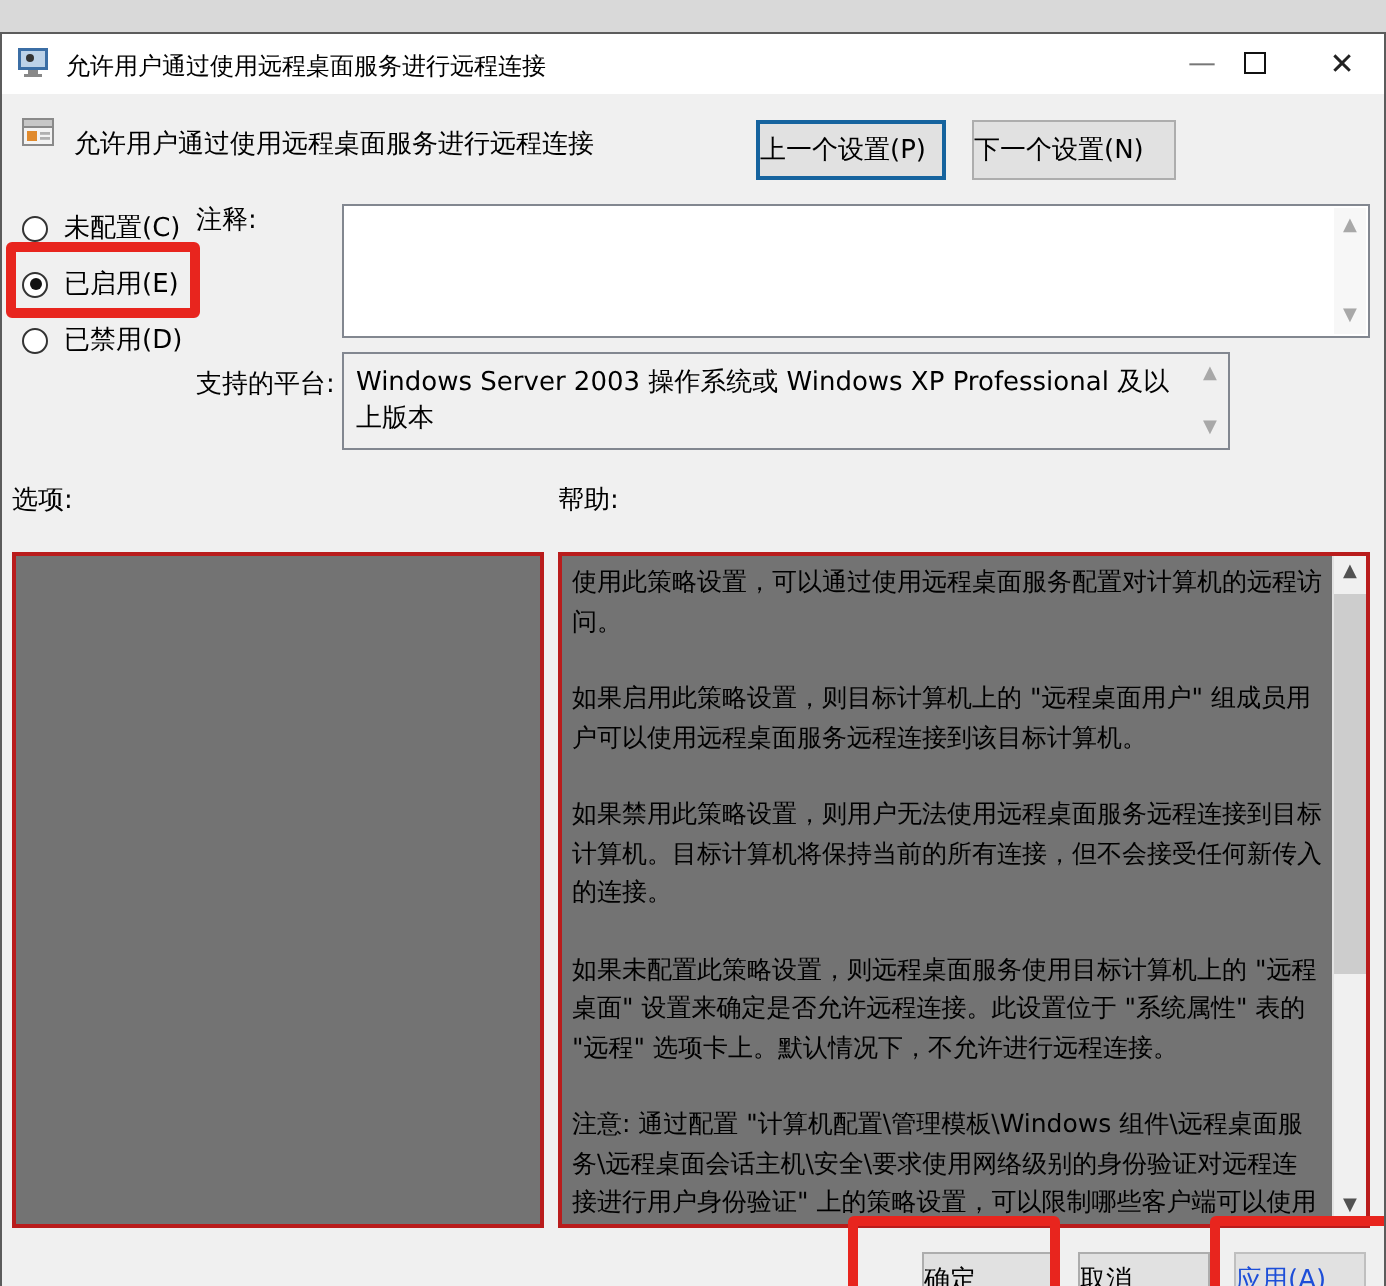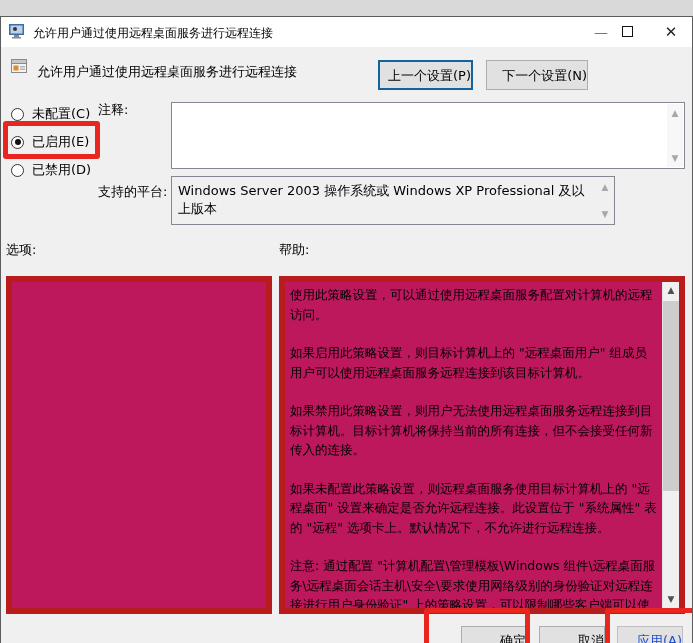--- a/index.html
+++ b/index.html
@@ -18,40 +18,40 @@
   .win-min { right:74px; color:#777; font-size:14px; }
   .win-max { right:48px; }
   .win-max .sq { display:inline-block; width:11px; height:11px; border:1.4px solid #111; margin-top:9px; }
   .win-close { right:4px; font-size:15px; }
   
   .toolbar { position:absolute; left:0; top:30px; width:100%; height:49px; background:#f0f0f0; }
   .toolbar .setting-icon { position:absolute; left:10px; top:11px; width:17px; height:17px; }
   .toolbar .setting-name { position:absolute; left:36px; top:16px; font-size:13px; white-space:nowrap; }
   .btn {
     position:absolute; height:30px; background:#e1e1e1; border:1px solid #adadad;
-    font-family:inherit; font-size:13px; text-align:right; line-height:27px; cursor:default;
+    font-family:inherit; font-size:13px; text-align:left; line-height:27px; cursor:default;
   }
   .btn-prev { left:377px; top:13px; width:95px; border:2px solid #15639e; }
   .btn-next { left:485px; top:13px; width:102px; }
   
   .radio-row { position:absolute; left:10px; height:18px; display:flex; align-items:center; cursor:default; }
   .radio-dot { width:13px; height:13px; border:1px solid #333; border-radius:50%; background:#fff; margin-right:8px; position:relative; flex:0 0 13px; }
   .radio-row.selected .radio-dot::after {
     content:""; position:absolute; left:2.5px; top:2.5px; width:6px; height:6px; border-radius:50%; background:#111;
   }
   
   .fld-label { position:absolute; font-size:13px; white-space:nowrap; }
   .edit-box { position:absolute; border:1px solid #828790; background:#fff; }
   .edit-box.readonly { background:#f0f0f0; }
   .mini-scroll { position:absolute; right:1px; top:1px; bottom:1px; width:16px; background:#f7f7f7; }
   .mini-scroll .sar { position:absolute; left:0; width:100%; text-align:center; font-size:9px; color:#a8a8a8; height:14px; line-height:14px; }
   .mini-scroll .sar.up { top:2px; } .mini-scroll .sar.dn { bottom:2px; }
   .platform-text { position:absolute; left:6px; top:5px; right:22px; font-size:13px; }
   
-  .panel-box { position:absolute; border:6px solid #b91c1c; background:#be185d; }
+  .panel-box { position:absolute; border:2px solid #b91c1c; background:#737373; }
   .help-text { position:absolute; left:5px; top:3px; right:22px; bottom:0; overflow:hidden; font-size:12.5px; line-height:19.5px; }
   .help-text p { margin:0 0 19px 0; }
   .vscroll { position:absolute; top:0; right:0; bottom:0; width:17px; background:#f0f0f0; border-left:1px solid #e2e2e2; }
   .vscroll .arr { position:absolute; left:0; width:100%; height:17px; text-align:center; line-height:17px; font-size:9px; color:#515151; }
   .vscroll .arr.up { top:0; } .vscroll .arr.dn { bottom:0; }
   .vscroll .thumb { position:absolute; left:0; width:100%; background:#cdcdcd; }
   
   .footer-btn { top:609px; width:66px; height:28px; line-height:21px; }
   .btn-ok { left:460px; } .btn-cancel { left:538px; }
   .btn-apply { left:616px; border:1px solid #bfbfbf; color:#1d4ed8; }

